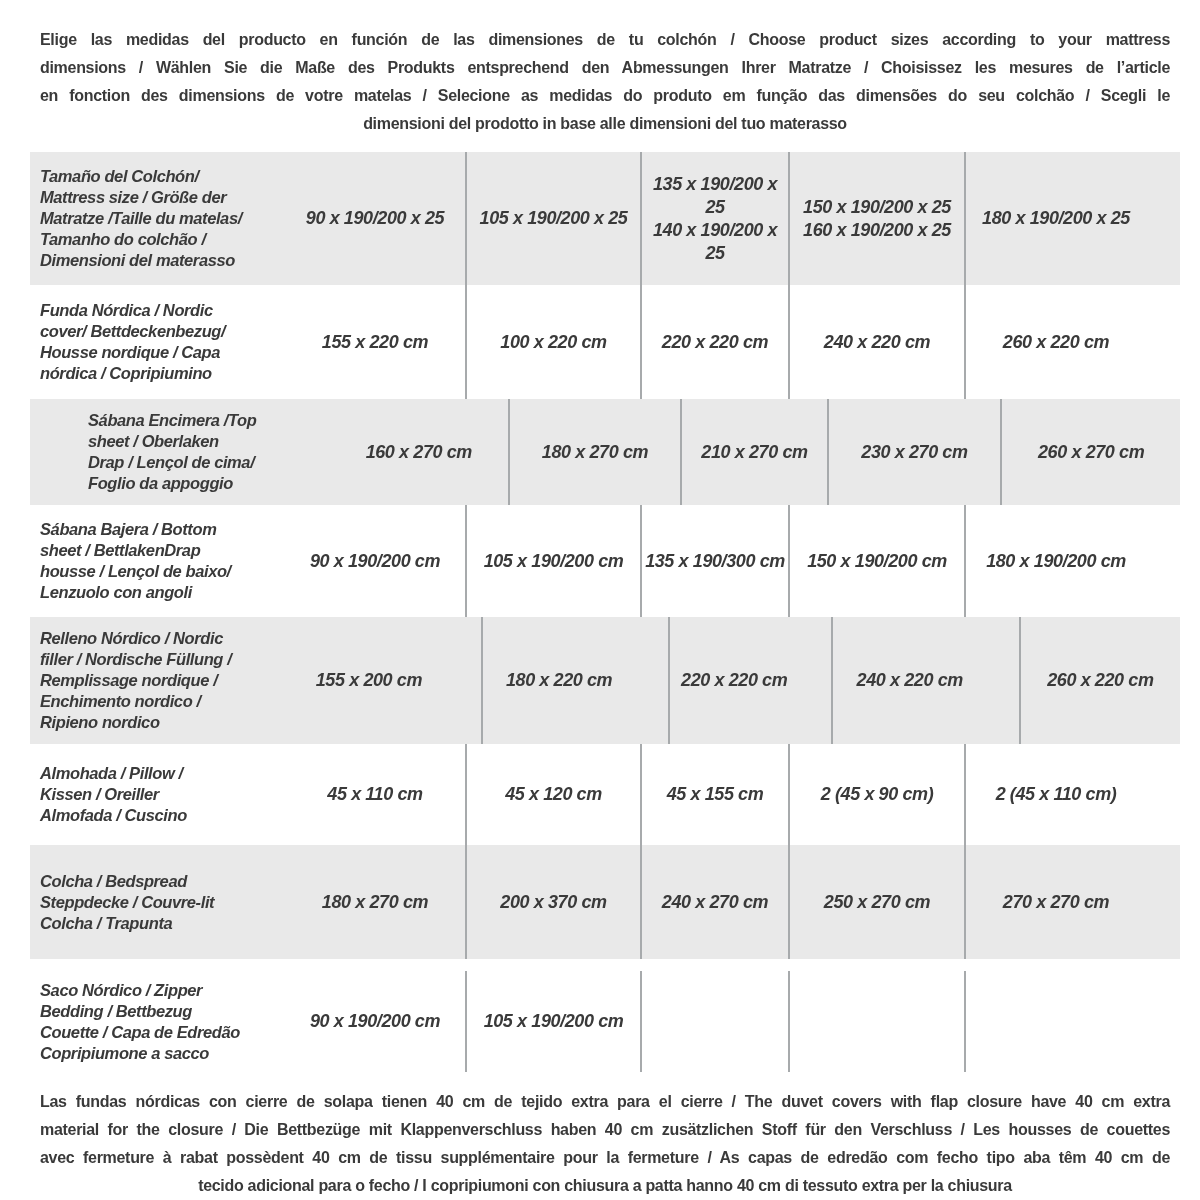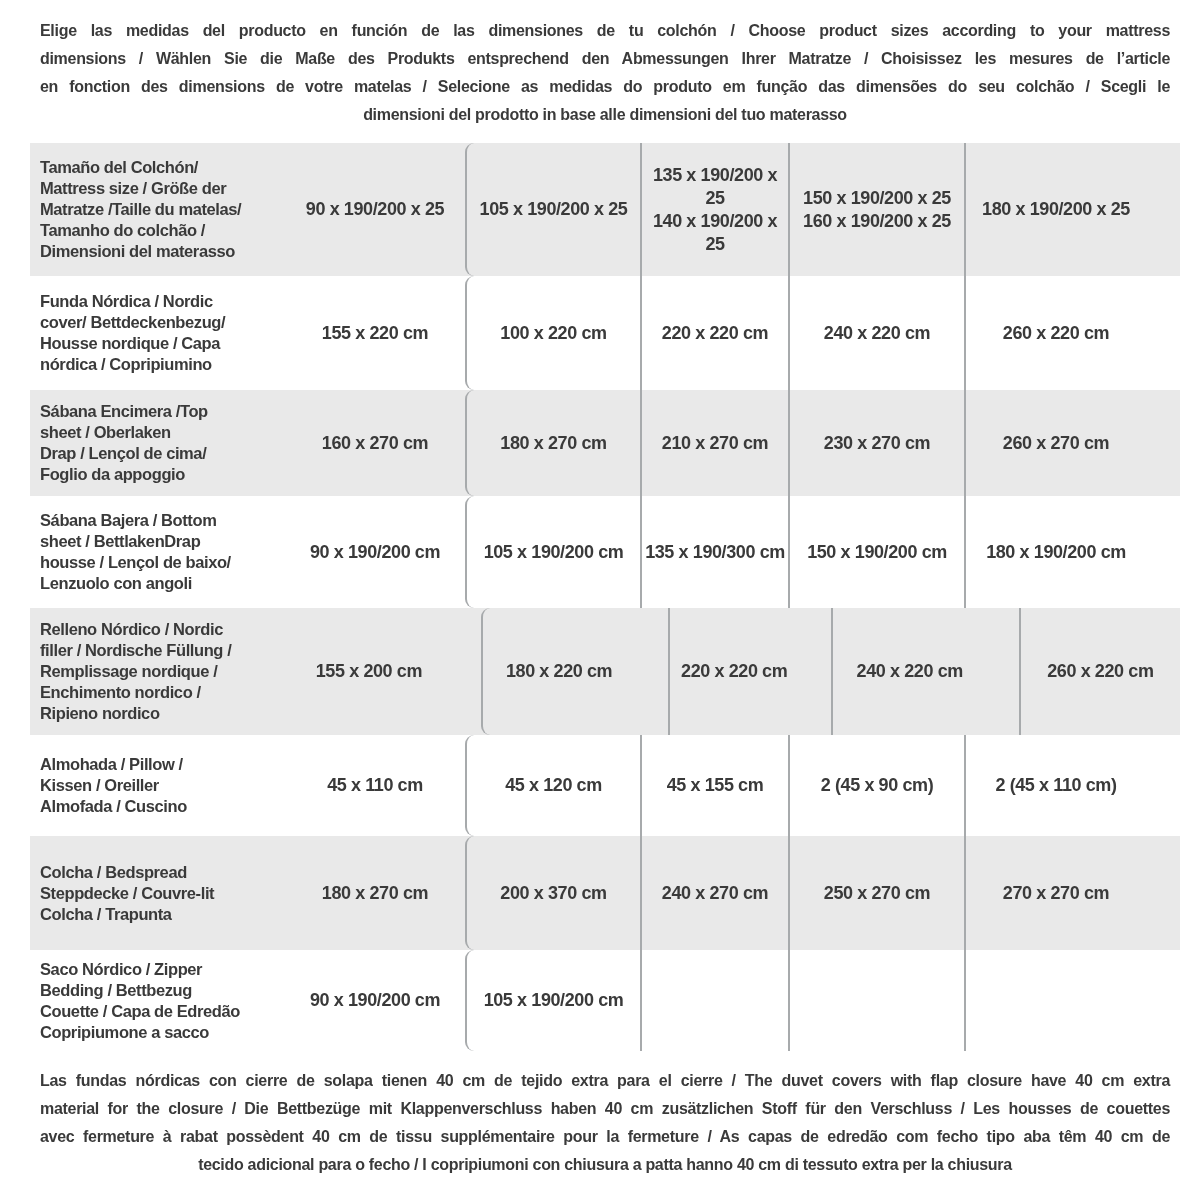--- a/index.html
+++ b/index.html
@@ -13,44 +13,45 @@
   }
   .page{width:1200px;height:1200px;overflow:hidden;}
 
   
   .para{
     padding:0 30px 0 40px;
     font-size:16px;
     letter-spacing:-0.3px;
     line-height:28px;
   }
-  .para.intro{padding-top:17px;}
+  .para.intro{padding-top:26px;}
   .para.footer{padding-top:16px;}
   .jline{text-align:justify;text-align-last:justify;}
   .lastline{text-align:center;}
 
   
   .sizes-table{
     margin:14px 30px 0 30px;
     width:1150px;
   }
   .t-row{
     display:flex;
     align-items:flex-end;
     background:#ffffff;
+    font-style:italic;
   }
   .t-row:nth-child(odd){background:#e9e9e9;}
   .r0{min-height:133px;}
   .r1{min-height:114px;}
-  .r2{min-height:106px;}
+  .r2{min-height:106px;padding-left:48px;}
   .r3{min-height:112px;}
   .r4{min-height:127px;gap:32px;}
   .r5{min-height:101px;}
   .r6{min-height:114px;}
-  .r7{min-height:101px;}
+  .r7{min-height:101px;margin-top:12px;}
 
   .cell{
     box-sizing:border-box;
     align-self:stretch;
     display:flex;
     align-items:center;
     white-space:pre-line;
   }
   .lbl{
     width:255px;
@@ -62,21 +63,21 @@
     text-align:left;
   }
   .v{
     justify-content:center;
     text-align:center;
     font-size:18px;
     letter-spacing:-0.4px;
     line-height:23px;
   }
   .v1{width:180px;}
-  .v2{width:175px;border-radius:9px;}
+  .v2{width:175px;}
   .v3{width:148px;}
   .v4{width:176px;}
   .v5{width:182px;}
   .sep{border-left:2px solid #a7aaac;}
 </style>
 </head>
 <body>
 
 <div class="page">
 

